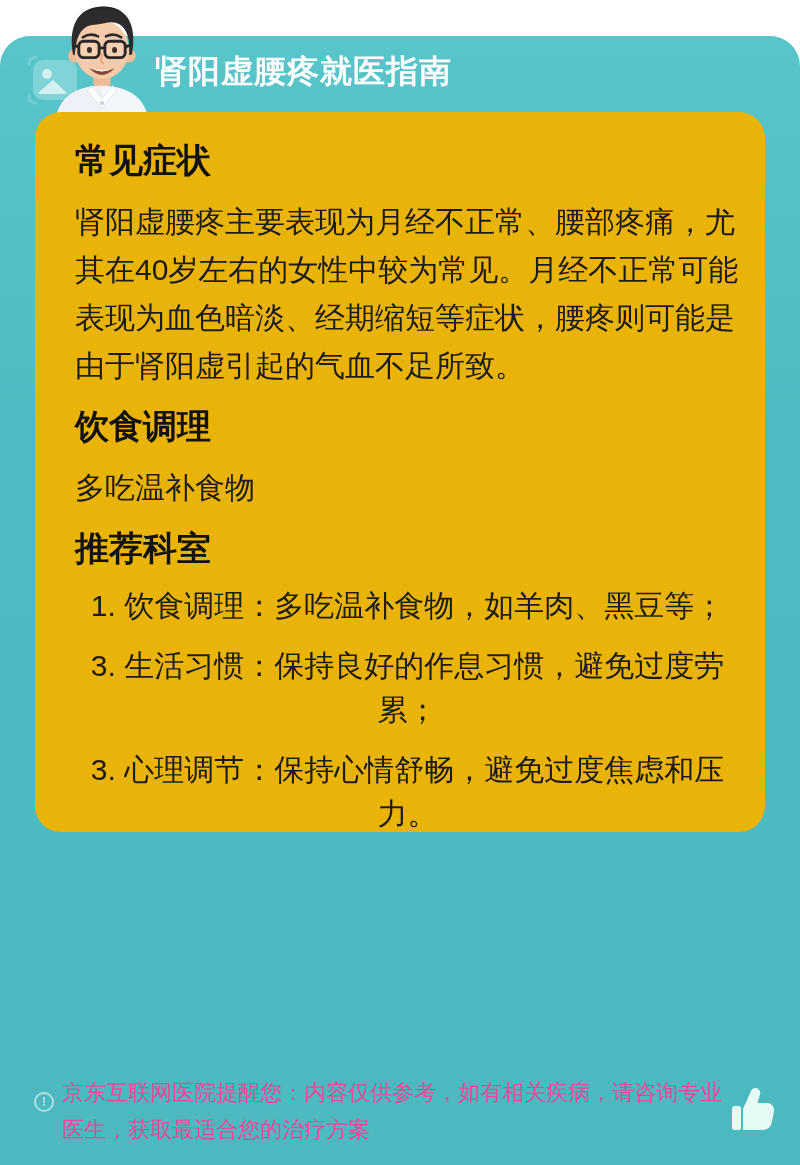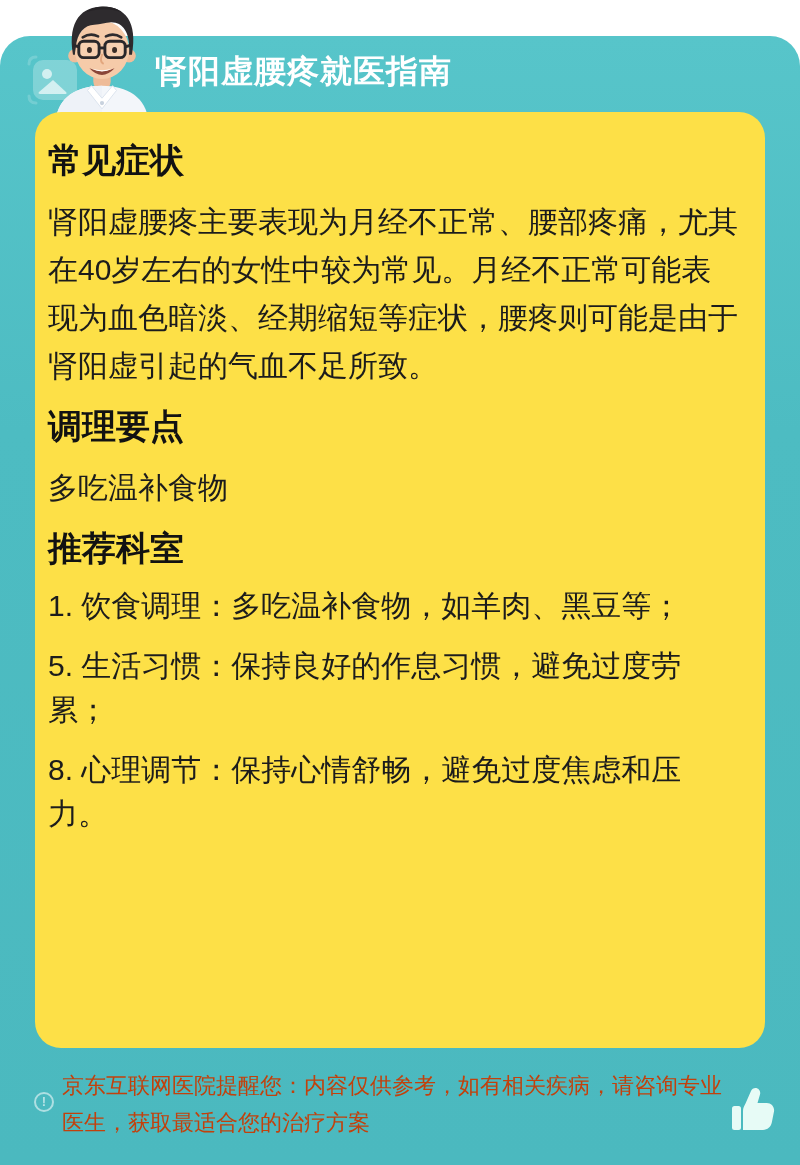--- a/index.html
+++ b/index.html
@@ -25,52 +25,53 @@
   .avatar{position:absolute;left:44px;top:0px;width:116px;height:122px;}
 
   .header-title{
     position:absolute;left:155px;top:50px;
     font-size:32px;font-weight:bold;color:#ffffff;
     letter-spacing:1px;white-space:nowrap;
   }
 
   
   .card{
-    position:absolute;left:35px;top:112px;width:730px;height:936px;
-    background:#fde047;border-radius:26px;
-    box-sizing:border-box;padding:26px 25px 0 13px;
+    position:absolute;left:35px;top:112px;width:730px;height:720px;
+    background:#eab308;border-radius:26px;
+    box-sizing:border-box;padding:26px 25px 0 40px;
     z-index:5;
   }
   .sec-heading{
     font-size:34px;line-height:44px;font-weight:bold;color:#121212;
     margin:0 0 14px 0;
   }
   .body-text{
     font-size:30px;line-height:48px;color:#1c1c1c;
     margin:16px 0 14px 0;
   }
   .care-item{
     font-size:30px;line-height:44px;color:#1c1c1c;
     margin:0 0 16px 0;
+    text-align:center;
   }
 
   
   .footer{
     position:absolute;left:0;top:1062px;width:800px;height:90px;z-index:6;
   }
   .warn-icon{
     position:absolute;left:34px;top:30px;width:20px;height:20px;
     border:2px solid rgba(255,255,255,0.55);border-radius:50%;
     box-sizing:border-box;
     color:rgba(255,255,255,0.6);font-size:13px;font-weight:bold;
     text-align:center;line-height:16px;
   }
   .disclaimer{
-    position:absolute;left:62px;top:5px;width:660px;
-    font-size:22px;line-height:37px;color:#c2410c;
+    position:absolute;left:62px;top:12px;width:660px;
+    font-size:22px;line-height:37px;color:#ec4899;
   }
   .thumb-icon{position:absolute;left:726px;top:22px;width:52px;height:52px;}
 </style>
 </head>
 <body>
 
 <div class="page">
 
   <div class="teal-block"></div>
 
@@ -117,27 +118,27 @@
     <path d="M47 70 Q60 84 73 70 Q60 76 47 70 Z" fill="#8a4538"></path>
     <path d="M49.5 70.5 Q60 76 70.5 70.5 Q60 73.5 49.5 70.5 Z" fill="#ffffff"></path>
   </svg>
 
   <div class="header-title">肾阳虚腰疼就医指南</div>
 
   <div class="card">
     <h2 class="sec-heading">常见症状</h2>
     <p class="body-text">肾阳虚腰疼主要表现为月经不正常、腰部疼痛，尤其在40岁左右的女性中较为常见。月经不正常可能表现为血色暗淡、经期缩短等症状，腰疼则可能是由于肾阳虚引起的气血不足所致。</p>
 
-    <h2 class="sec-heading">调理要点</h2>
+    <h2 class="sec-heading">饮食调理</h2>
     <p class="body-text">多吃温补食物</p>
 
     <h2 class="sec-heading">推荐科室</h2>
     <p class="care-item">1. 饮食调理：多吃温补食物，如羊肉、黑豆等；</p>
-    <p class="care-item">5. 生活习惯：保持良好的作息习惯，避免过度劳累；</p>
-    <p class="care-item">8. 心理调节：保持心情舒畅，避免过度焦虑和压力。</p>
+    <p class="care-item">3. 生活习惯：保持良好的作息习惯，避免过度劳累；</p>
+    <p class="care-item">3. 心理调节：保持心情舒畅，避免过度焦虑和压力。</p>
   </div>
 
   <div class="footer">
     <div class="warn-icon">!</div>
     <div class="disclaimer">京东互联网医院提醒您：内容仅供参考，如有相关疾病，请咨询专业医生，获取最适合您的治疗方案</div>
     <svg class="thumb-icon" viewBox="0 0 52 52">
       <rect x="6" y="22" width="9" height="24" rx="2.5" fill="#e7fbf6"></rect>
       <path d="M17 46 L37 46 C41.5 46 45 43 45.8 38.6 L48 27.5 C48.8 23 45.4 19 40.8 19 L31.5 19 L34 10.5 C35 7 32.6 4 29.5 4 C27.5 4 25.8 5.2 25 7 L19.5 19.5 C18 22.5 17 24 17 27 Z" fill="#e7fbf6"></path>
     </svg>
   </div>

